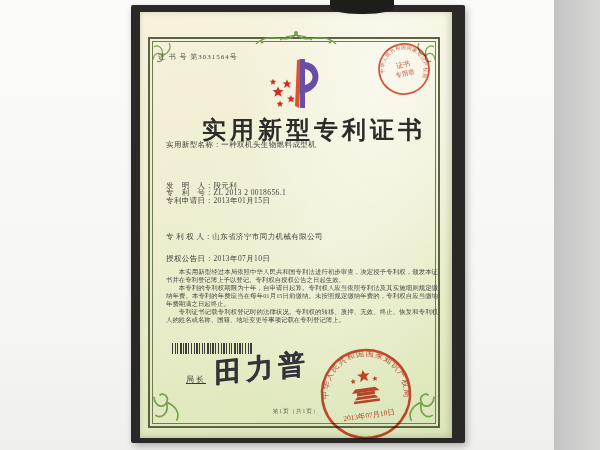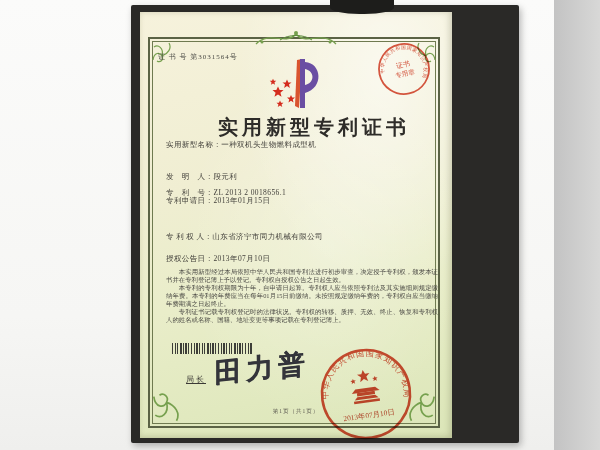--- a/index.html
+++ b/index.html
@@ -1,39 +1,39 @@
 <!DOCTYPE html>
 <html><head>
 <meta charset="utf-8">
 <style>
   html,body{margin:0;padding:0;background:#ffffff;}
   .photo{position:relative;width:600px;height:450px;overflow:hidden;
          background:linear-gradient(180deg,#fbfbfa 0%,#f6f6f4 70%,#efefed 100%);
          font-family:"Liberation Serif","DejaVu Serif",serif;}
   .bg-strip{position:absolute;right:0;top:0;width:46px;height:450px;
             background:linear-gradient(90deg,#c3c3c3,#d8d8d7);}
-  .scan-frame{position:absolute;left:131px;top:5px;width:388px;height:438px;
+  .scan-frame{position:absolute;left:131px;top:5px;width:334px;height:438px;
               background:#2a2927;border-radius:2px;box-sizing:border-box;
               padding:7px 13px 5px 9px;box-shadow:2px 3px 7px rgba(0,0,0,.28);}
   .binder-clip{position:absolute;left:330px;top:0;width:64px;height:14px;
                background:#1d1d1b;border-radius:0 0 46% 46%;z-index:5;}
   .paper{position:relative;width:312px;height:426px;box-sizing:border-box;
          background:
            radial-gradient(ellipse at 78% 14%, rgba(255,255,255,.6), rgba(255,255,255,0) 42%),
            radial-gradient(ellipse at 60% 55%, rgba(255,255,255,.28), rgba(255,255,255,0) 55%),
            linear-gradient(168deg,#f6f2dc 0%,#f0eed2 38%,#e9edc9 62%,#e1e9bf 84%,#dbe5b8 100%);
          box-shadow:inset -3px 0 6px rgba(90,90,60,.18), inset 0 -2px 5px rgba(90,100,50,.12);}
   .frame{position:absolute;left:8px;right:12px;top:25px;bottom:10px;
          border:2px solid #5b6345;}
   .frame::before{content:"";position:absolute;inset:2px;border:1px solid #6f7a50;}
   .ornament{position:absolute;color:#76a04e;}
   .num{position:absolute;left:18px;top:40px;font-size:7px;letter-spacing:1px;color:#4a4a45;}
   .logo{position:absolute;left:50%;top:44px;transform:translateX(-50%);}
   .title{position:absolute;left:0;right:0;top:102px;text-align:center;
-         font-size:20px;font-weight:700;letter-spacing:4px;color:#2e2c29;padding-left:36px;}
+         font-size:24px;font-weight:700;letter-spacing:4px;color:#2e2c29;padding-left:36px;}
   .row{position:absolute;left:26px;right:16px;font-size:7.5px;color:#3e3c37;
        letter-spacing:.4px;white-space:nowrap;}
   .row .lbl{color:#3e3c37;}
   .row .val{color:#43413c;text-align:right;}
   .body-text{position:absolute;left:26px;width:272px;top:256px;font-size:6.4px;
              line-height:8px;color:#4a4944;text-align:justify;}
   .body-text p{margin:0;text-indent:2em;}
   .barcode{position:absolute;left:32px;top:331px;width:80px;height:11px;
            background:repeating-linear-gradient(90deg,#1f1f1f 0 1px,transparent 1px 2.6px,
                       #1f1f1f 2.6px 4.2px,transparent 4.2px 5.4px);opacity:.85;}
@@ -119,21 +119,21 @@
             <path transform="translate(7,26) scale(0.65)" d="M0,-5 L1.5,-1.8 L5,-1.8 L2.2,.6 L3.2,4.4 L0,2.2 L-3.2,4.4 L-2.2,.6 L-5,-1.8 L-1.5,-1.8 Z"></path>
           </g>
         </svg>
       </span>
 
       <div class="title">实用新型专利证书</div>
 
       <div class="row" style="top:128px;">
         <span class="lbl">实用新型名称：</span><span class="val">一种双机头生物燃料成型机</span>
       </div>
-      <div class="row" style="top:160px;">
+      <div class="row" style="top:169px;">
         <span class="lbl">发　明　人：</span><span class="val">段元利</span>
       </div>
       <div class="row" style="top:176px;">
         <span class="lbl">专　利　号：</span><span class="val">ZL 2013 2 0018656.1</span>
       </div>
       <div class="row" style="top:184px;">
         <span class="lbl">专利申请日：</span><span class="val">2013年01月15日</span>
       </div>
       <div class="row" style="top:220px;">
         <span class="lbl">专 利 权 人：</span><span class="val">山东省济宁市同力机械有限公司</span>

